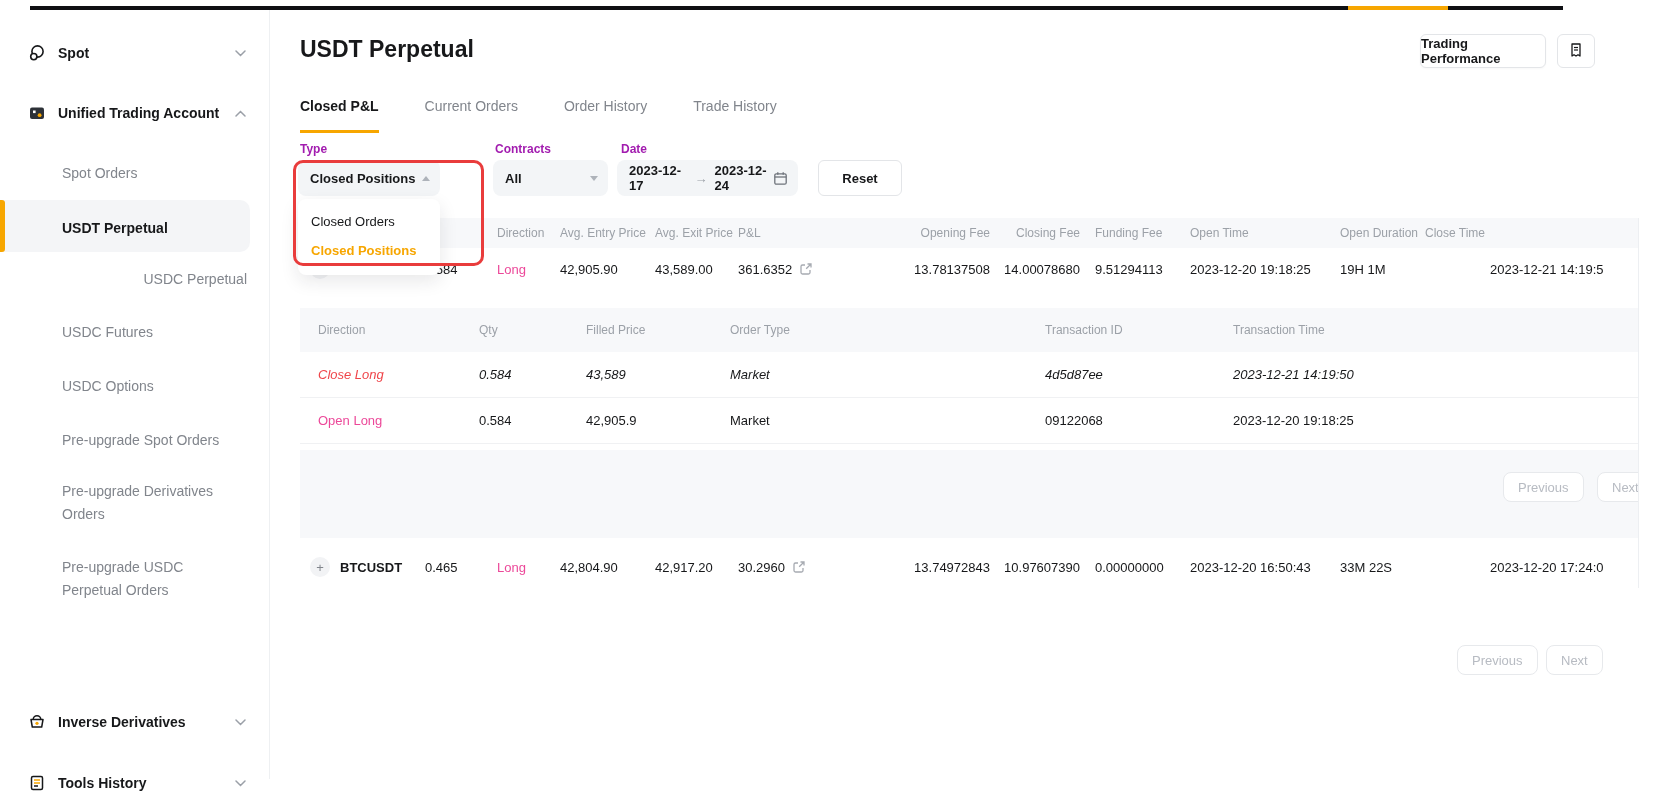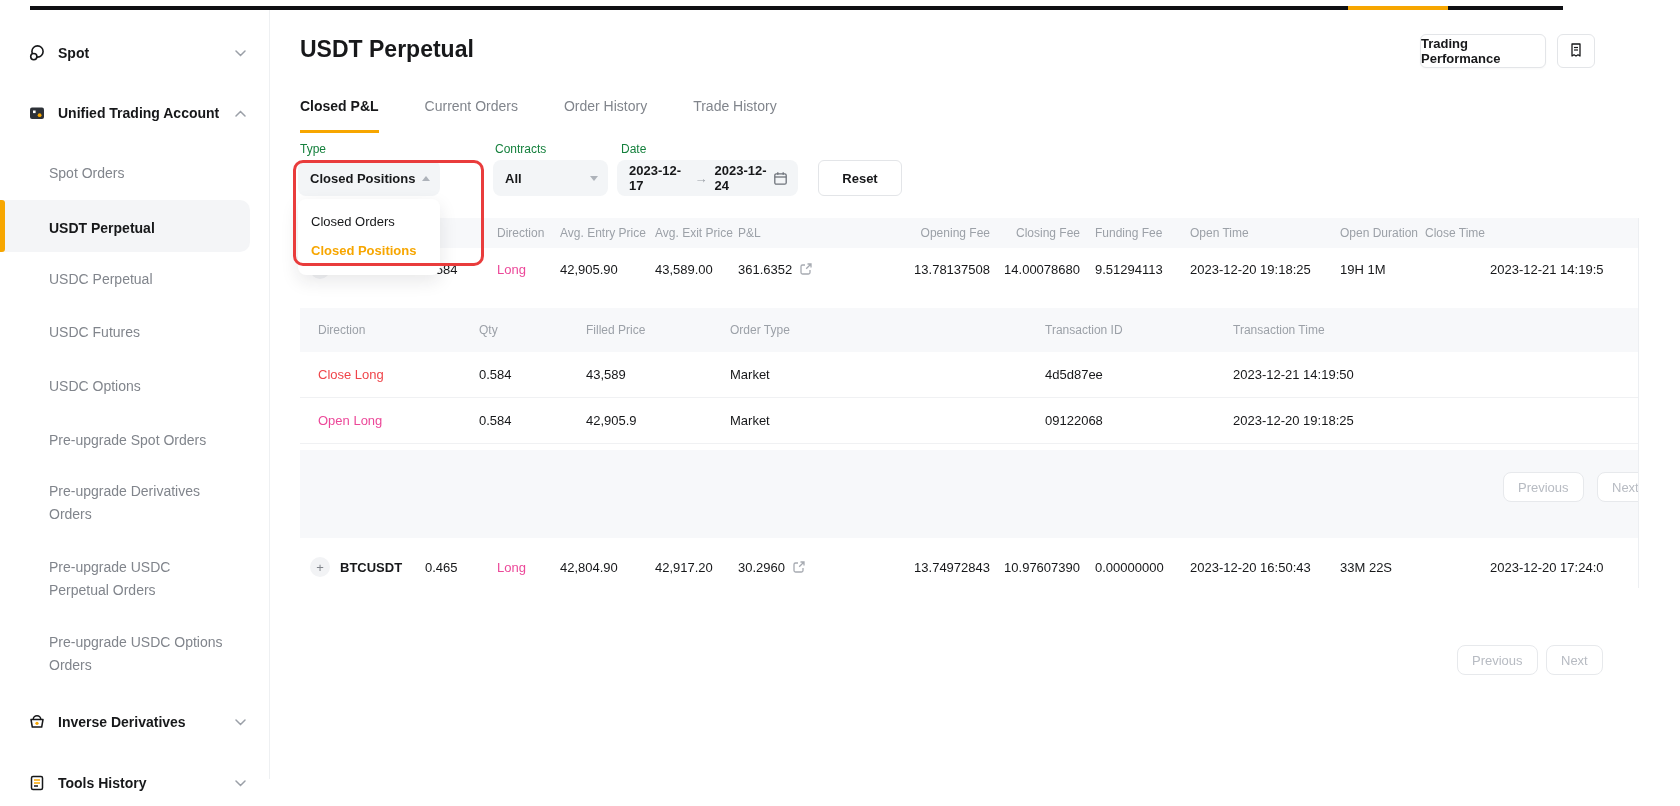--- a/index.html
+++ b/index.html
@@ -14,36 +14,36 @@
   .topline .orange-seg { position:absolute; left:1318px; top:0; width:100px; height:4px; background:#f7a600; }
 
   
   .sidebar { position:absolute; left:0; top:10px; width:270px; height:769px; background:#fff; border-right:1px solid #eef0f2; }
   .nav-item { position:absolute; left:0; width:270px; height:28px; display:flex; align-items:center; padding:0 24px 0 28px; cursor:pointer; }
   .nav-item .nav-label { font-size:14px; font-weight:700; color:#17181a; }
   .nav-item .nav-icon { width:18px; height:18px; margin-right:12px; display:flex; align-items:center; justify-content:center; }
   .nav-item .chev { margin-left:auto; display:flex; }
   .active-band { position:absolute; left:0; top:190px; width:250px; height:52px; background:#f4f5f7; border-radius:0 10px 10px 0; }
   .active-band .accent-bar { position:absolute; left:0; top:0; width:5px; height:52px; background:#f7a600; border-radius:0 3px 3px 0; }
-  .sub-item { position:absolute; left:4px; width:250px; padding-left:45px; padding-right:20px; font-size:14px; line-height:23px; color:#81858c; cursor:pointer; }
+  .sub-item { position:absolute; left:17px; width:250px; padding-left:45px; padding-right:20px; font-size:14px; line-height:23px; color:#81858c; cursor:pointer; }
   .sub-item.active { color:#17181a; font-weight:700; }
 
   
   .page-title { position:absolute; left:300px; top:36px; font-size:23px; font-weight:700; }
   .btn { background:#fff; border:1px solid #e3e5e8; border-radius:6px; display:flex; align-items:center; justify-content:center; cursor:pointer; }
   .tp-btn { position:absolute; left:1420px; top:34px; width:126px; height:34px; font-size:13px; font-weight:700; box-shadow:0 1px 2px rgba(0,0,0,.03); }
   .doc-btn { position:absolute; left:1557px; top:34px; width:38px; height:34px; }
 
   
   .tabs { position:absolute; left:300px; top:98px; display:flex; gap:46px; }
   .tab { font-size:14px; color:#81858c; padding-bottom:16px; cursor:pointer; }
   .tab.active { color:#17181a; font-weight:700; border-bottom:3px solid #f7a600; }
 
   
-  .flabel { position:absolute; top:142px; font-size:12px; color:#15803d; }
+  .flabel { position:absolute; top:142px; font-size:12px; color:#a21caf;font-weight:bold; }
   .control { position:absolute; top:160px; height:36px; background:#f3f5f7; border-radius:8px; display:flex; align-items:center; padding:0 10px 0 12px; font-size:13px; font-weight:700; cursor:pointer; }
   .caret-down { width:0; height:0; border-left:4px solid transparent; border-right:4px solid transparent; border-top:5px solid #aeb3ba; margin-left:auto; }
   .caret-up   { width:0; height:0; border-left:4px solid transparent; border-right:4px solid transparent; border-bottom:5px solid #aeb3ba; margin-left:auto; }
   .reset-btn { position:absolute; left:818px; top:160px; width:84px; height:36px; font-size:13px; font-weight:700; }
   .type-menu { position:absolute; left:298px; top:199px; width:142px; background:#fff; border-radius:8px; box-shadow:0 6px 18px rgba(30,32,38,.10); padding:8px 0 10px; z-index:5; }
   .type-option { height:29px; display:flex; align-items:center; padding:0 13px; font-size:13px; color:#17181a; cursor:pointer; }
   .type-option.selected { color:#f7a600; font-weight:700; }
   .red-box { position:absolute; left:293px; top:160px; width:191px; height:106px; border:3px solid #e93c3c; border-radius:10px; z-index:6; pointer-events:none; }
 
   
@@ -110,27 +110,26 @@
           </svg>
       </span>
     </div>
 
     <div class="active-band">
       <div class="accent-bar"></div>
     </div>
 
     <div class="sub-item" style="top:152px;">Spot Orders</div>
     <div class="sub-item active" style="top:207px;">USDT Perpetual</div>
-    <div class="sub-item" style="top:258px;">USDC Perpetual</div>
+    <div class="sub-item" style="top:258px;text-align:right;">USDC Perpetual</div>
     <div class="sub-item" style="top:311px;">USDC Futures</div>
     <div class="sub-item" style="top:365px;">USDC Options</div>
     <div class="sub-item" style="top:419px;">Pre-upgrade Spot Orders</div>
     <div class="sub-item" style="top:470px;">Pre-upgrade Derivatives Orders</div>
     <div class="sub-item" style="top:546px;">Pre-upgrade USDC Perpetual Orders</div>
-    <div class="sub-item" style="top:621px;">Pre-upgrade USDC Options Orders</div>
 
     <div class="nav-item" style="top:698px;">
       <span class="nav-icon">
         <svg width="18" height="18" viewBox="0 0 18 18">
             <path d="M5.2 6.5c0-2.1 1.7-3.8 3.8-3.8s3.8 1.7 3.8 3.8" fill="none" stroke="#17181a" stroke-width="1.5"></path>
             <path d="M3 6.5h12l-1.3 7.5H4.3z" fill="none" stroke="#17181a" stroke-width="1.5" stroke-linejoin="round"></path>
             <circle cx="9" cy="10.3" r="1.6" fill="#f7a600"></circle>
           </svg>
       </span>
       <span class="nav-label">Inverse Derivatives</span>
@@ -257,21 +256,21 @@
 
   <div class="subhead">
     <span class="s1">Direction</span>
     <span class="s2">Qty</span>
     <span class="s3">Filled Price</span>
     <span class="s4">Order Type</span>
     <span class="s5">Transaction ID</span>
     <span class="s6">Transaction Time</span>
   </div>
 
-  <div class="subrow" style="top:352px;">
+  <div class="subrow" style="top:352px;font-style:italic;">
     <span class="s1 red-text">Close Long</span>
     <span class="s2">0.584</span>
     <span class="s3">43,589</span>
     <span class="s4">Market</span>
     <span class="s5">4d5d87ee</span>
     <span class="s6">2023-12-21 14:19:50</span>
   </div>
 
   <div class="subrow" style="top:398px;">
     <span class="s1 green">Open Long</span>

